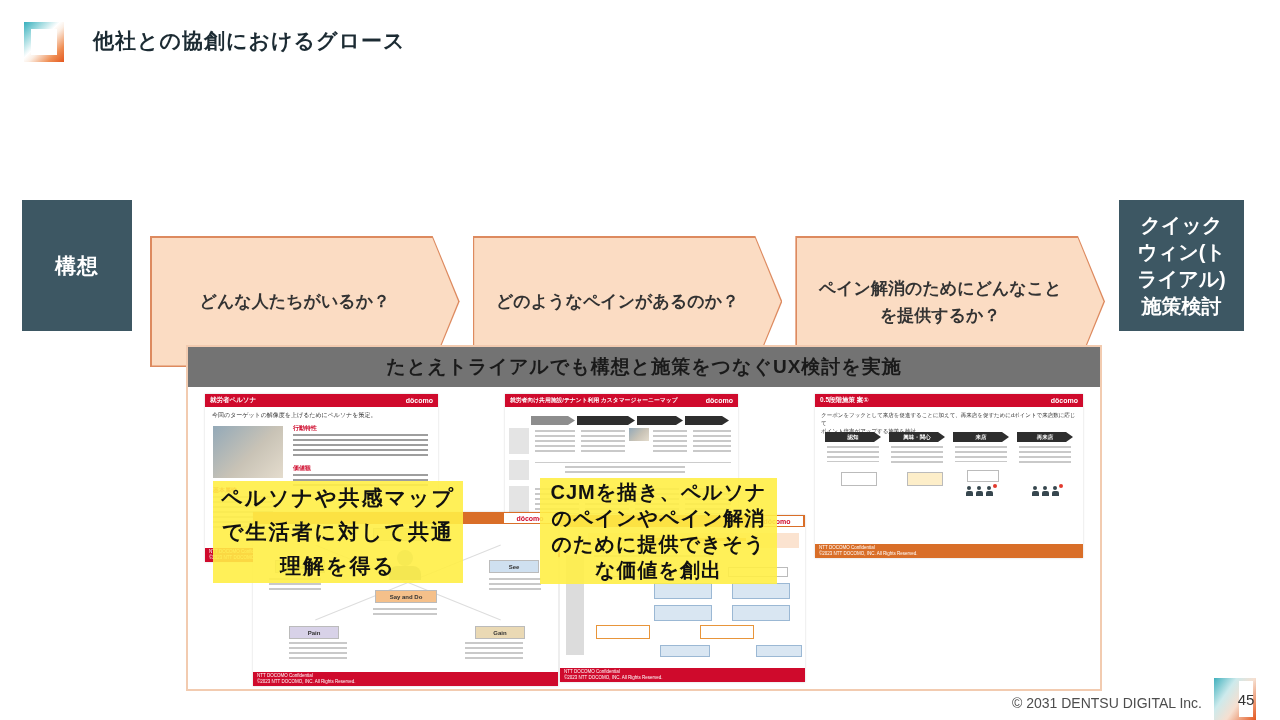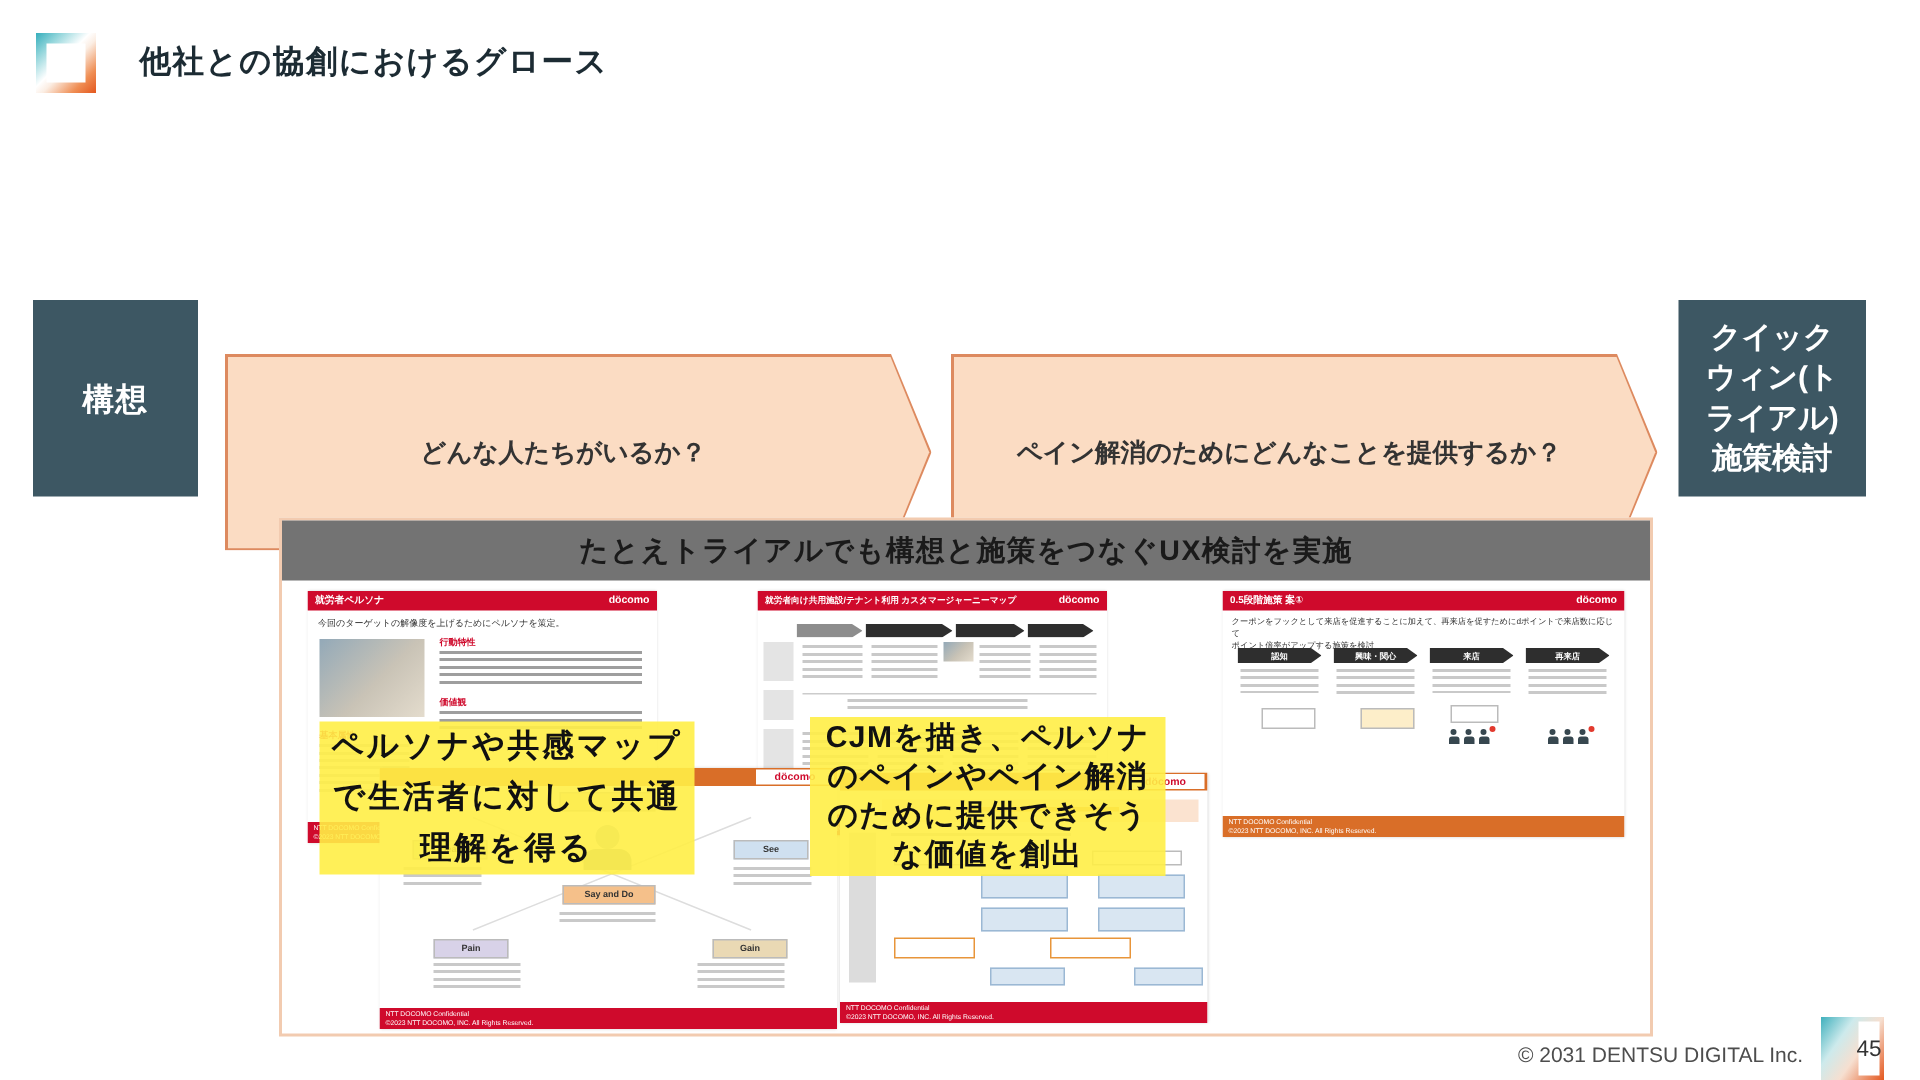--- a/index.html
+++ b/index.html
@@ -81,20 +81,24 @@
   <div class="page-title">他社との協創におけるグロース</div>
 
   <div class="flow-start">構想</div>
   <div class="chevrons">
     <div class="chev">
       <div class="chev-outer"></div>
       <div class="chev-inner">どんな人たちがいるか？</div>
     </div>
     <div class="chev">
       <div class="chev-outer"></div>
+      <div class="chev-inner">どのようなペインがあるのか？</div>
+    </div>
+    <div class="chev">
+      <div class="chev-outer"></div>
       <div class="chev-inner">ペイン解消のためにどんなことを提供するか？</div>
     </div>
   </div>
   <div class="flow-end">クイック
 ウィン(ト
 ライアル)
 施策検討</div>
 
   <div class="panel">
     <div class="panel-header">たとえトライアルでも構想と施策をつなぐUX検討を実施</div>

